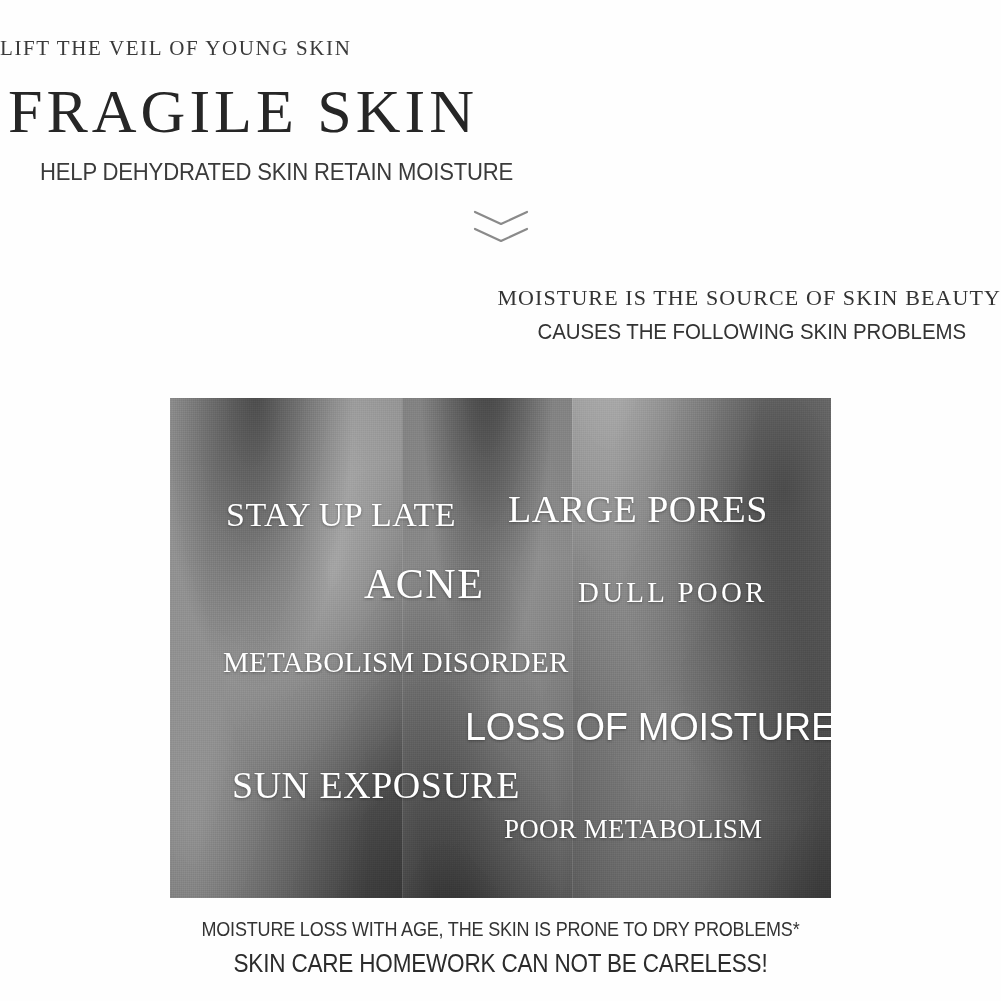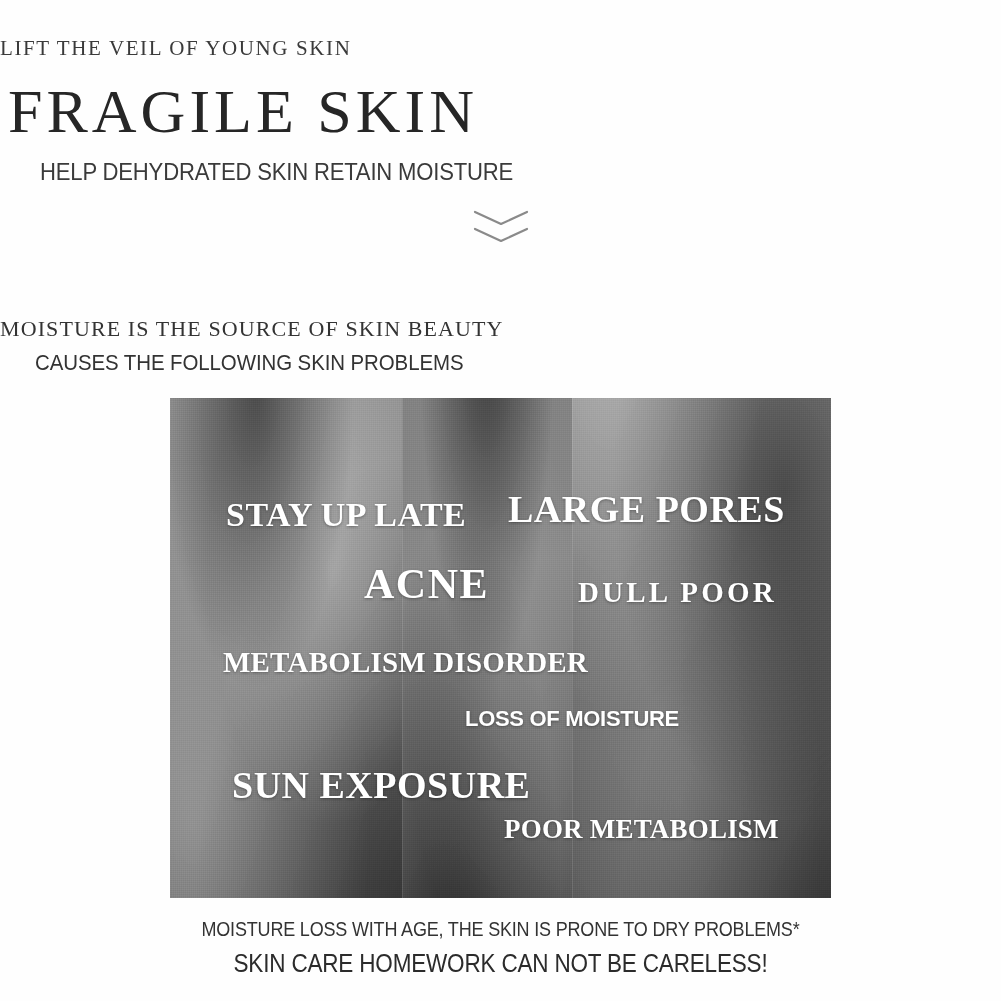--- a/index.html
+++ b/index.html
@@ -68,22 +68,21 @@
   .chev {
     display: block;
   }
 
   
   .lead {
     position: absolute;
     top: 283px;
     left: 0;
     width: 1001px;
-    text-align: left;
-    margin-top: 31px;
+    text-align: right;
   }
   .lead-1 {
     font-size: 22px;
     letter-spacing: 1.1px;
     color: #333;
     line-height: 1.35;
   }
   .lead-2 {
     font-family: "Liberation Sans Narrow", "Liberation Sans", sans-serif;
     font-size: 22px;
@@ -95,21 +94,20 @@
 
   
   .collage {
     position: absolute;
     left: 170px;
     top: 398px;
     width: 661px;
     height: 500px;
     overflow: hidden;
     background: #be185d;
-    font-weight: bold;
   }
   .panel {
     position: absolute;
     top: 0;
     height: 500px;
     overflow: hidden;
   }
   .panel-a { left: 0px;   width: 232px; }
   .panel-b { left: 232px; width: 170px; }
   .panel-c { left: 402px; width: 259px; }
@@ -186,21 +184,21 @@
     font-family: "Liberation Serif", serif;
     white-space: nowrap;
     text-shadow: 0 1px 3px rgba(0,0,0,0.35);
     line-height: 1;
   }
   .w-stay   { left: 56px;  top: 100px; font-size: 34px; letter-spacing: 0.5px; }
   .w-pores  { left: 338px; top: 92px;  font-size: 38px; letter-spacing: 0.5px; }
   .w-acne   { left: 194px; top: 165px; font-size: 42px; letter-spacing: 1.5px; }
   .w-dull   { left: 408px; top: 180px; font-size: 29px; letter-spacing: 3.2px; }
   .w-secret { left: 53px;  top: 250px; font-size: 29px; letter-spacing: 0.2px; }
-  .w-loss   { left: 295px; top: 310px; font-size: 22px; letter-spacing: -0.3px;
+  .w-loss   { left: 295px; top: 310px; font-size: 38px; letter-spacing: -0.3px;
               font-family: "Liberation Sans Narrow", "Liberation Sans", sans-serif; }
   .w-sun    { left: 62px;  top: 368px; font-size: 38px; letter-spacing: 0.5px; }
   .w-poor   { left: 334px; top: 418px; font-size: 27px; letter-spacing: 0.2px; }
 
   
   .footer {
     position: absolute;
     top: 918px;
     left: 0;
     width: 1001px;

